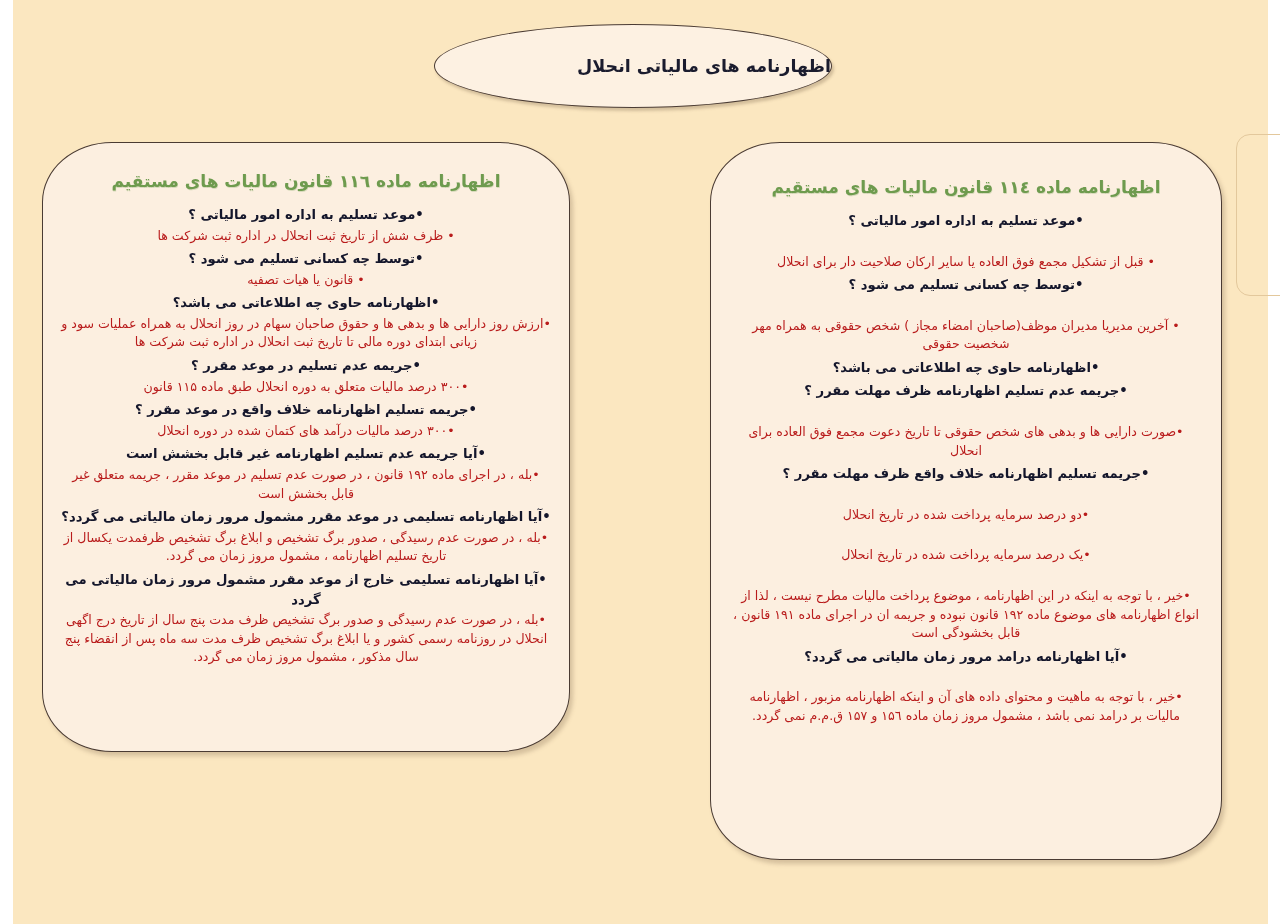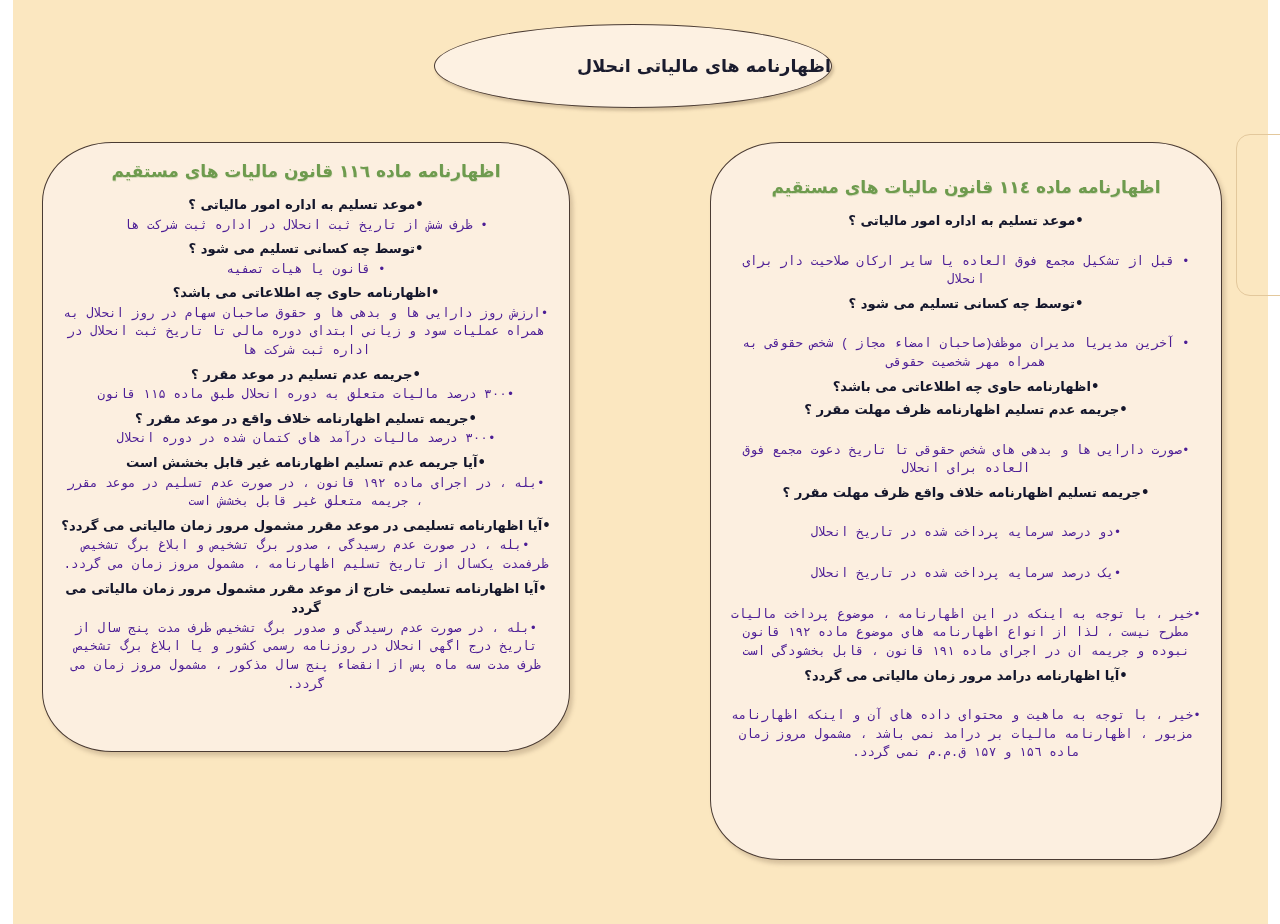--- a/index.html
+++ b/index.html
@@ -76,21 +76,21 @@
     box-sizing: border-box;
     direction: rtl;
     text-align: center;
   }
   #card-116 {
     left: 42px;
     top: 142px;
     width: 528px;
     height: 610px;
     border-radius: 70px 70px 70px 70px / 60px 60px 60px 60px;
-    padding: 8px 18px 10px 18px;
+    padding: 18px 18px 10px 18px;
   }
   #card-114 {
     left: 710px;
     top: 142px;
     width: 512px;
     height: 718px;
     border-radius: 70px 70px 70px 70px / 60px 60px 60px 60px;
     padding: 18px 20px 10px 20px;
   }
 
@@ -120,22 +120,21 @@
   }
   .qa-item.question {
     font-size: 13.2px;
     font-weight: bold;
     color: #14162b;
     margin-top: 4px;
   }
   .qa-item.answer {
     font-size: 12.6px;
     font-weight: normal;
-    color: #4c1d95;
-    font-family: Liberation Mono, monospace;
+    color: #b91c1c;
   }
 
   
   #card-114 .qa-item.question { font-size: 13.2px; }
   #card-114 .qa-item.answer { font-size: 12.6px; margin-top: 22px; }
 </style>
 </head>
 <body>
 
 <div id="page">

